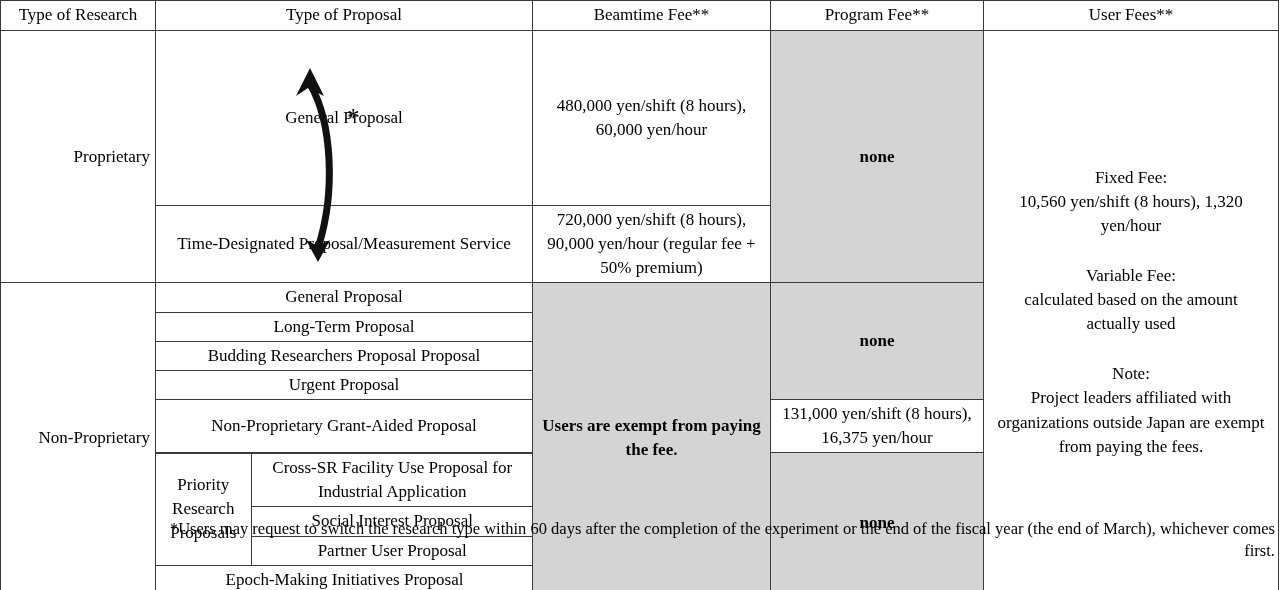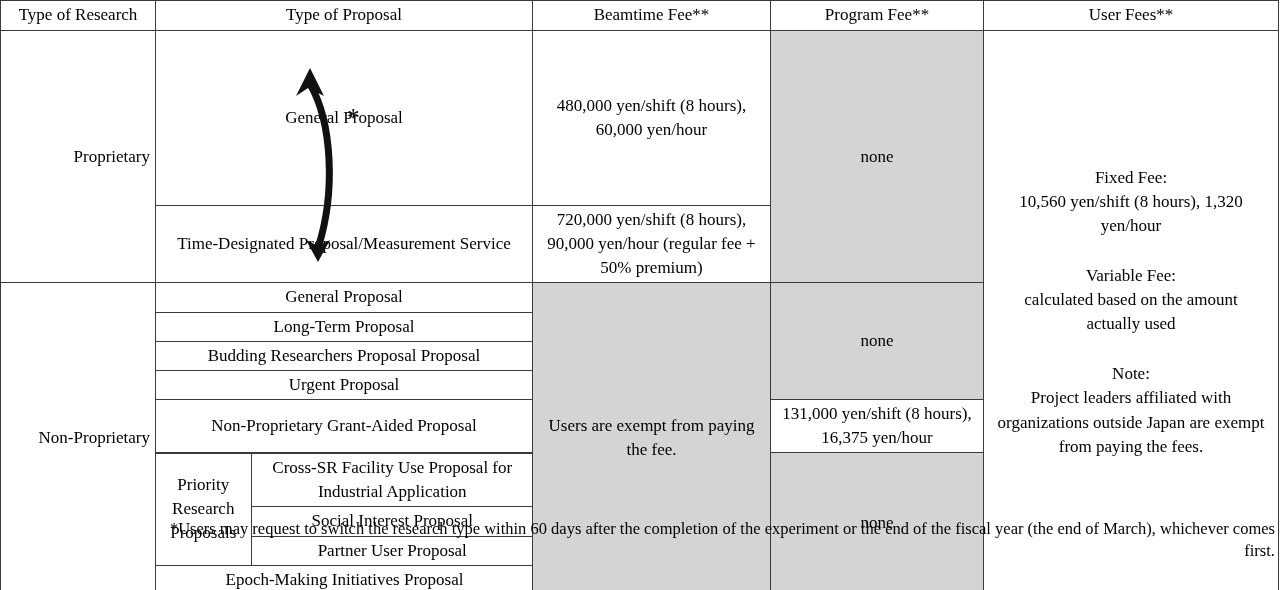--- a/index.html
+++ b/index.html
@@ -36,21 +36,21 @@
     padding: 2px 5px;
     font-size: 17px;
     line-height: 1.42;
     vertical-align: middle;
     background: #ffffff;
     box-sizing: border-box;
   }
 
   .c-ctr   { text-align: center; }
   .c-left  { text-align: center; }
-  .shaded  { background: #d4d4d4 !important; }
+  .shaded  { background: #d4d4d4 !important; font-weight: bold; }
 
   
   .hdr td {
     text-align: center;
     height: 30px;
     font-size: 17px;
   }
 
   
   .vlabel { text-align: right; }

